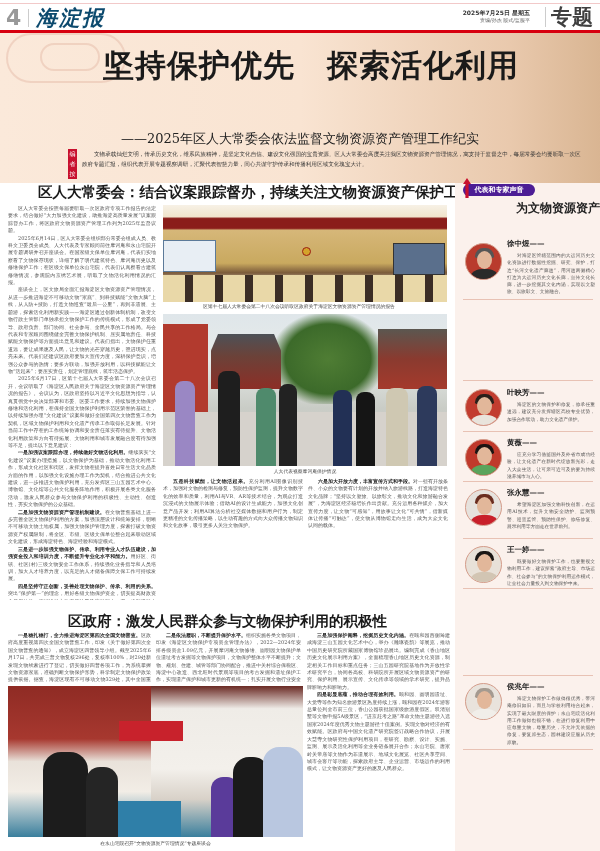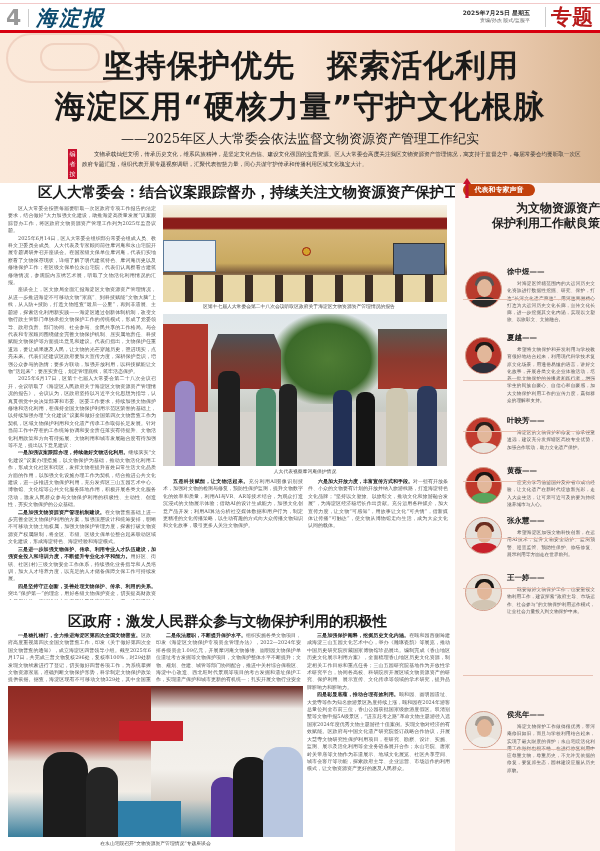--- a/index.html
+++ b/index.html
@@ -7,21 +7,21 @@
   body { font-family: "DejaVu Serif", "Liberation Serif", serif; color: #222; position: relative; }
 
   .masthead { position: absolute; left: 0; top: 0; width: 600px; height: 33px; background: #fff; }
   .masthead .topline { position: absolute; left: 0; top: 3px; width: 600px; height: 1px; background: #f2c9c9; }
   .page-num { position: absolute; left: 6px; top: 7px; font-family: "DejaVu Sans", sans-serif; font-size: 22px; color: #999; font-weight: bold; line-height: 22px; }
   .page-sep { position: absolute; left: 28px; top: 9px; width: 1px; height: 18px; background: #ccc; }
   .paper-logo { position: absolute; left: 36px; top: 5px; font-size: 21px; color: #0c4a6e; font-weight: bold; font-style: italic; letter-spacing: 2px; line-height: 26px; }
   .date-line { position: absolute; right: 70px; top: 9px; font-size: 6px; color: #333; font-weight: bold; font-family: "DejaVu Sans", sans-serif; }
   .editor-line { position: absolute; right: 70px; top: 17px; font-size: 5px; color: #666; font-family: "DejaVu Sans", sans-serif; }
   .section-sep { position: absolute; left: 545px; top: 7px; width: 1px; height: 20px; background: #ccc; }
-  .section-tag { position: absolute; left: 551px; top: 4px; font-size: 21px; color: #b91c1c; font-weight: bold; font-family: "DejaVu Sans", sans-serif; line-height: 26px; }
+  .section-tag { position: absolute; left: 551px; top: 4px; font-size: 21px; color: #404040; font-weight: bold; font-family: "DejaVu Sans", sans-serif; line-height: 26px; }
   .red-rule { position: absolute; left: 0; top: 30px; width: 600px; height: 3px; background: #d7000f; }
 
   .hero { position: absolute; left: 0; top: 33px; width: 600px; height: 150px; background: linear-gradient(90deg, #fbe9da 0%, #f9e4d2 50%, #e9c9ad 85%, #d9b592 100%); overflow: hidden; }
   .hero .swirl { position: absolute; left: 6px; top: 0; width: 120px; height: 50px; border-radius: 40px; border: 2px solid rgba(220,170,150,0.35); }
   .hero .swirl2 { position: absolute; left: 40px; top: 10px; width: 60px; height: 28px; border-radius: 20px; border: 2px solid rgba(220,170,150,0.35); }
   .title1 { position: absolute; left: 11px; width: 600px; top: 14px; text-align: center; font-family: "DejaVu Sans", sans-serif; font-size: 31px; font-weight: bold; color: #1a1a1a; letter-spacing: 1px; line-height: 36px; white-space: pre; }
   .title2 { position: absolute; left: 0; width: 600px; top: 55px; text-align: center; font-family: "DejaVu Sans", sans-serif; font-size: 31px; font-weight: bold; color: #1a1a1a; letter-spacing: 1px; line-height: 36px; }
   .subtitle { position: absolute; left: 0; width: 600px; top: 98px; text-align: center; font-size: 13px; color: #222; line-height: 16px; }
   .editor-note-tag { position: absolute; left: 68px; top: 116px; width: 9px; height: 30px; background: #c8102e; color: #fff; font-size: 6px; line-height: 10px; text-align: center; font-family: "DejaVu Sans", sans-serif; }
   .editor-note { position: absolute; left: 82px; top: 116px; width: 500px; font-size: 5.6px; line-height: 10px; color: #333; text-indent: 12px; }
@@ -43,24 +43,24 @@
   .photo-visit { left: 163px; top: 314px; width: 284px; height: 152px; background: linear-gradient(180deg, #dfe6ea 0%, #e7ebe9 30%, #c9ccc6 62%, #d8d4cc 100%); }
   .visit-tree { position: absolute; left: 110px; top: 0; width: 110px; height: 90px; background: radial-gradient(ellipse at center, #4f7d34 0%, #3c6a2a 55%, rgba(60,106,42,0) 75%); }
   .visit-wall-l { position: absolute; left: 0; top: 10px; width: 45px; height: 120px; background: #b23a2e; }
   .visit-gate { position: absolute; left: 48px; top: 20px; width: 70px; height: 55px; background: linear-gradient(180deg, #4d5157 0%, #6b4239 40%, #8d2e26 100%); clip-path: polygon(10% 0, 90% 0, 100% 30%, 100% 100%, 0 100%, 0 30%); }
   .visit-roof-r { position: absolute; left: 215px; top: 15px; width: 69px; height: 60px; background: linear-gradient(180deg, #5b5750 0%, #8a3a2f 50%, #a53a2c 100%); }
   .visit-ground { position: absolute; left: 0; top: 98px; width: 284px; height: 54px; background: #d6d2cc; }
   .person { position: absolute; bottom: 0; border-radius: 8px 8px 0 0; }
   .cap2 { position: absolute; left: 163px; top: 468px; width: 284px; font-size: 4.8px; color: #444; text-align: center; line-height: 7px; }
 
   .sidebar { position: absolute; left: 455px; top: 183px; width: 145px; height: 668px; background: #fbf1ec; }
-  .sb-tag { position: absolute; left: 8px; top: 1px; width: 72px; height: 12px; background: #c2410c; border-radius: 6px; color: #fff; font-size: 7px; text-align: center; line-height: 12px; font-family: "DejaVu Sans", sans-serif; font-weight: bold; }
+  .sb-tag { position: absolute; left: 8px; top: 1px; width: 72px; height: 12px; background: #4c1d95; border-radius: 6px; color: #fff; font-size: 7px; text-align: center; line-height: 12px; font-family: "DejaVu Sans", sans-serif; font-weight: bold; }
   .sb-tag-icon { position: absolute; left: 0px; top: -6px; width: 8px; height: 20px; background: #c8102e; clip-path: polygon(50% 0, 100% 30%, 70% 30%, 70% 100%, 30% 100%, 30% 30%, 0 30%); }
   .sb-title { position: absolute; left: 0; width: 145px; top: 18px; text-align: right; font-size: 12px; font-weight: bold; color: #222; line-height: 15px; }
-  .expert { position: absolute; left: 0; width: 145px; margin-top: 28px; }
+  .expert { position: absolute; left: 0; width: 145px; }
   .expert .avatar { position: absolute; left: 10px; width: 37px; height: 37px; border-radius: 50%; border: 1px solid #d49c8a; overflow: hidden; }
   .expert .avatar .face { position: absolute; left: 11px; top: 7px; width: 15px; height: 18px; border-radius: 50%; background: #e2b79a; }
   .expert .avatar .hair { position: absolute; left: 9px; top: 4px; width: 19px; height: 10px; border-radius: 10px 10px 2px 2px; }
   .expert .avatar .body { position: absolute; left: 2px; top: 25px; width: 33px; height: 18px; border-radius: 14px 14px 0 0; }
   .expert .name { position: absolute; left: 52px; top: 2px; font-size: 7.5px; font-weight: bold; color: #222; line-height: 10px; }
   .expert .txt { position: absolute; left: 52px; top: 15px; width: 88px; font-size: 4.7px; line-height: 7.3px; color: #555; text-indent: 10px; text-align: justify; }
   .expert-divider { position: absolute; left: 8px; width: 130px; height: 1px; background: #e8c2b4; }
 
   .sec2-head { position: absolute; left: 0; width: 455px; top: 612px; text-align: center; font-size: 14.5px; font-weight: bold; color: #1a1a1a; line-height: 18px; }
 
@@ -82,21 +82,20 @@
   <div class="editor-line">责编/孙杰 版式/监服平</div>
   <div class="section-sep"></div>
   <div class="section-tag">专题</div>
   <div class="red-rule"></div>
 </div>
 
 <div class="hero">
   <div class="swirl"></div>
   <div class="swirl2"></div>
   <div class="title1">坚持保护优先　探索活化利用</div>
-  <div class="title2">海淀区用“硬核力量”守护文化根脉</div>
   <div class="subtitle">——2025年区人大常委会依法监督文物资源资产管理工作纪实</div>
   <div class="editor-note-tag">编者按</div>
   <div class="editor-note">文物承载灿烂文明，传承历史文化，维系民族精神，是坚定文化自信、建设文化强国的宝贵资源。区人大常委会高度关注我区文物资源资产管理情况，寓支持于监督之中，每届常委会均要听取一次区政府专题汇报，组织代表开展专题视察调研，汇聚代表智慧力量，同心共谋守护传承和传播利用区域文化瑰宝大计。</div>
 </div>
 
 <div class="sec1-head">区人大常委会：结合议案跟踪督办，持续关注文物资源资产保护工作</div>
 
 <div class="col-text" style="left:8px; top:205px; width:148px; height:395px;">
   <p>区人大常委会按照每届要听取一次区政府专项工作报告的法定要求，结合做好“大力加强文化建设，助推海淀高质量发展”议案跟踪督办工作，将区政府文物资源资产管理工作列为2025年监督议题。</p>
   <p>2025年6月14日，区人大常委会组织部分常委会组成人员、教科文卫委员会成员、人大代表及专家顾问前往摩诃庵和永山宅院开展专题调研并召开座谈会。在国家级文保单位摩诃庵，代表们实地察看了文物保存现状，详细了解了明代建筑特色、摩诃庵历史以及修缮保护工作；在区级文保单位永山宅院，代表们认真察看古建筑修缮情况，参观院内京绣艺术展，听取了文物活化利用情况的汇报。</p>
@@ -140,43 +139,33 @@
 </div>
 <div class="cap2">人大代表视察摩诃庵保护情况</div>
 
 <div class="sidebar">
   <div class="sb-tag">
     <span class="sb-tag-icon"></span>
     <span>代表和专家声音</span>
   </div>
   <div class="sb-title">
     <div>为文物资源资产</div>
-    <div>保护利用工作献良策</div>
   </div>
 
   <div class="expert" style="top:54px; height:70px;">
     <div class="avatar" style="top:6px; background:#b93b2d;">
       <div class="hair" style="background:#555;"></div>
         <div class="face"></div>
         <div class="body" style="background:#2a2a2a;"></div>
     </div>
     <div class="name">徐中煜——</div>
     <div class="txt">对海淀区管辖范围内的大运河历史文化资源进行数据性挖掘、研究、保护，打造“长河文化遗产廊道”，用河道两侧精心打造为大运河历史文化长廊，宣传文化长廊，进一步挖掘其文化内涵，实现以文塑旅、以旅彰文、文旅融合。</div>
   </div>
   <div class="expert-divider" style="top:116px;"></div>
 
-  <div class="expert" style="top:120px; height:80px;">
-    <div class="avatar" style="top:6px; background:#b6342a;">
-      <div class="hair" style="background:#1f1a17;"></div>
-        <div class="face"></div>
-        <div class="body" style="background:#2f2f3a;"></div>
-    </div>
-    <div class="name">夏越——</div>
-    <div class="txt">希望将文物保护和开发利用与学校教育很好地结合起来，利用现代科学技术复原文化场景，用通俗易懂的语言，讲好文化故事，开展各类文化企业体验活动，培养一批文物保护的传播者和践行者，增强学生的民族自豪心、自信心和自豪感，加大文物保护利用工作的宣传力度，赢得群众的理解和支持。</div>
-  </div>
   <div class="expert-divider" style="top:197px;"></div>
 
   <div class="expert" style="top:203px; height:46px;">
     <div class="avatar" style="top:3px; background:#c23c2f;">
       <div class="hair" style="background:#2a1f1a;"></div>
         <div class="face"></div>
         <div class="body" style="background:#e9e4dc;"></div>
     </div>
     <div class="name">叶映芳——</div>
     <div class="txt">海淀区的文物保护和修复，修承任重道远，建议充分发挥辖区高校专业优势，加强合作联动，助力文化遗产保护。</div>

